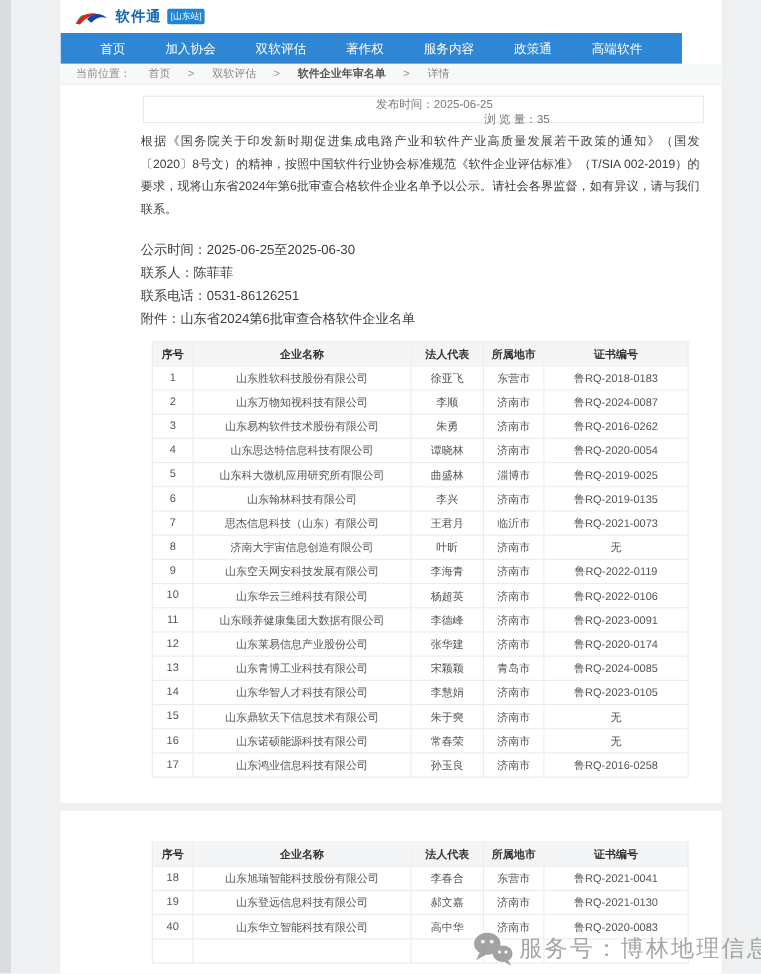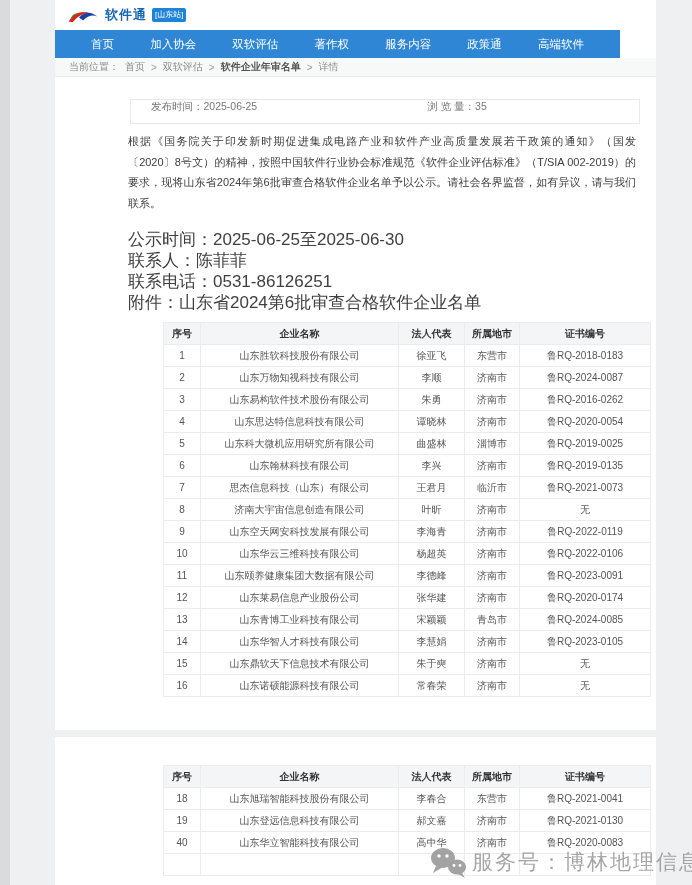--- a/index.html
+++ b/index.html
@@ -17,36 +17,36 @@
   .logo-bar { height:30px; display:flex; align-items:center; padding-left:12px; }
   .logo-icon { width:32px; height:20px; }
   .logo-text { color:#1566b3; font-weight:bold; font-size:13px; margin-left:6px; letter-spacing:1px; }
   .logo-badge { background:#1f83d6; color:#fff; font-size:8px; padding:1px 3px 2px; border-radius:2px; margin-left:5px; }
 
   
   .nav { width:565px; height:28px; background:#2e86d5; display:flex; align-items:center; justify-content:space-around; padding:0 18px; }
   .nav-item { color:#ffffff; font-size:11.5px; cursor:pointer; white-space:nowrap; }
 
   
-  .breadcrumb { height:19px; background:#f7f8f8; border-bottom:1px solid #ececec; display:flex; align-items:center; padding-left:14px; font-size:10px; color:#8a8a8a; gap:6px; }
+  .breadcrumb { height:19px; background:#f7f8f8; border-bottom:1px solid #ececec; display:flex; align-items:center; padding-left:14px; font-size:10px; color:#8a8a8a; gap:16px; }
   .breadcrumb .bold { color:#555; font-weight:bold; }
   .crumb-sep { color:#9a9a9a; }
 
   
   .title { margin-top:16px; text-align:center; font-size:15px; font-weight:bold; color:#262626; }
-  .meta-box { margin:22px 0 0 75px; width:510px; height:25px; border:1px solid #e9e9e9; display:flex; font-size:10.5px; color:#777; }
+  .meta-box { margin:10px 0 0 75px; width:510px; height:25px; border:1px solid #e9e9e9; display:flex; align-items:center; font-size:10.5px; color:#777;flex-direction:column; }
   .meta-publish { margin-left:20px; }
   .meta-views { margin-left:170px; }
   .body-text { margin:7px 20px 16px 73px; font-size:11px; line-height:20.5px; color:#404040; text-align:justify; }
-  .contact-block { margin:5px 20px 0 73px; font-size:17px; line-height:21px; color:#404040; }
+  .contact-block { margin:5px 20px 0 73px; font-size:12px; line-height:21px; color:#404040; }
   .contact-block .line { display:block; }
   .attachment { cursor:pointer; }
 
   
-  table { border-collapse:collapse; margin:9px 0 0 108px; table-layout:fixed; width:487px; }
+  table { border-collapse:collapse; margin:9px 0 0 83px; table-layout:fixed; width:487px; }
   th, td { border:1px solid #ececec; font-size:10px; text-align:center; height:22px; padding:0 2px; overflow:hidden; white-space:nowrap; }
   th { background:#f4f5f6; color:#333; font-weight:bold; }
   td { color:#555; }
   .card2 table { margin-top:28px; }
 
   
   .watermark { position:absolute; left:430px; top:846px; display:flex; align-items:center; z-index:5; opacity:0.82; }
   .watermark-text { font-size:21px; color:#939393; letter-spacing:2px; margin-left:4px; white-space:nowrap; }
 </style>
 </head>
@@ -224,20 +224,27 @@
           <td>朱于奭</td>
           <td>济南市</td>
           <td>无</td>
         </tr>
         <tr>
           <td>16</td>
           <td>山东诺硕能源科技有限公司</td>
           <td>常春荣</td>
           <td>济南市</td>
           <td>无</td>
+        </tr>
+        <tr>
+          <td>17</td>
+          <td>山东鸿业信息科技有限公司</td>
+          <td>孙玉良</td>
+          <td>济南市</td>
+          <td>鲁RQ-2016-0258</td>
         </tr>
       </tbody>
   </table>
 </div>
 
 <div class="card card2">
   <table>
     <colgroup>
         <col style="width:37px">
         <col style="width:198px">

